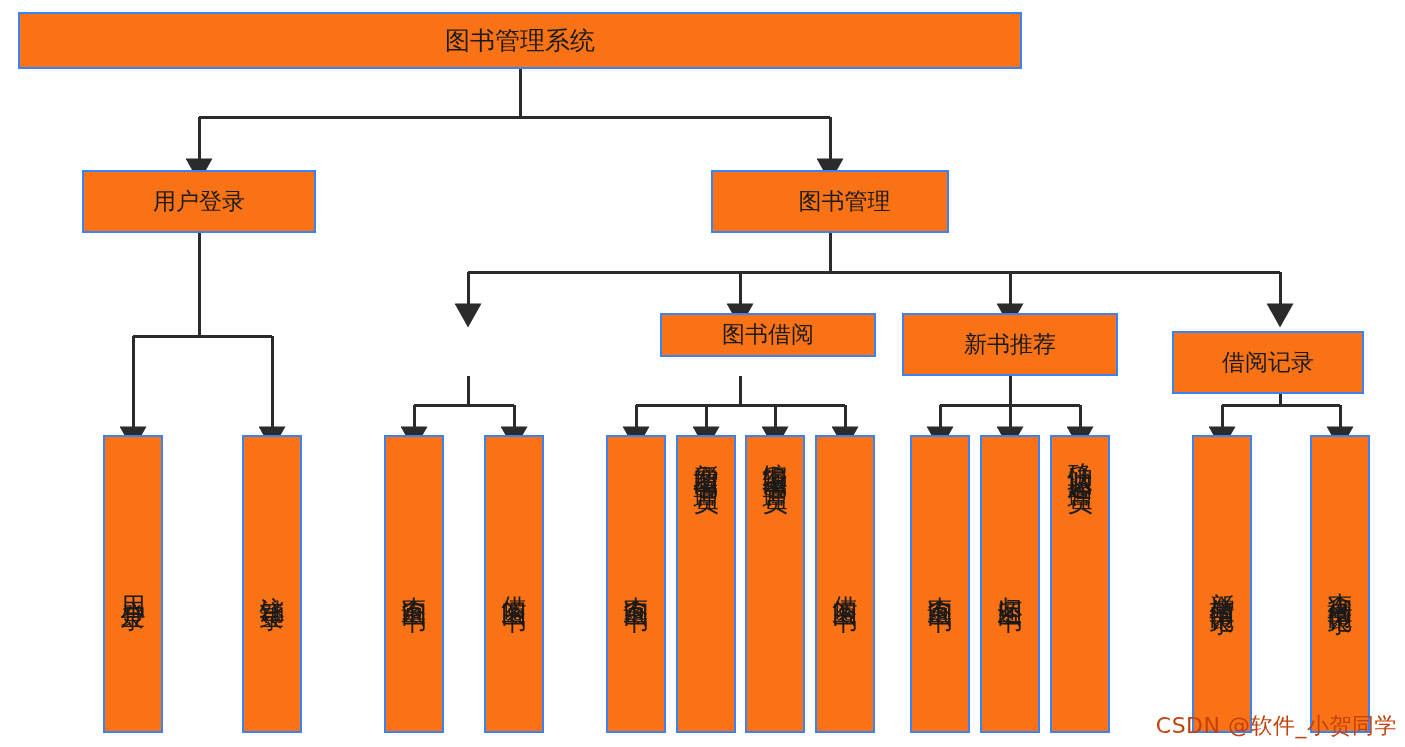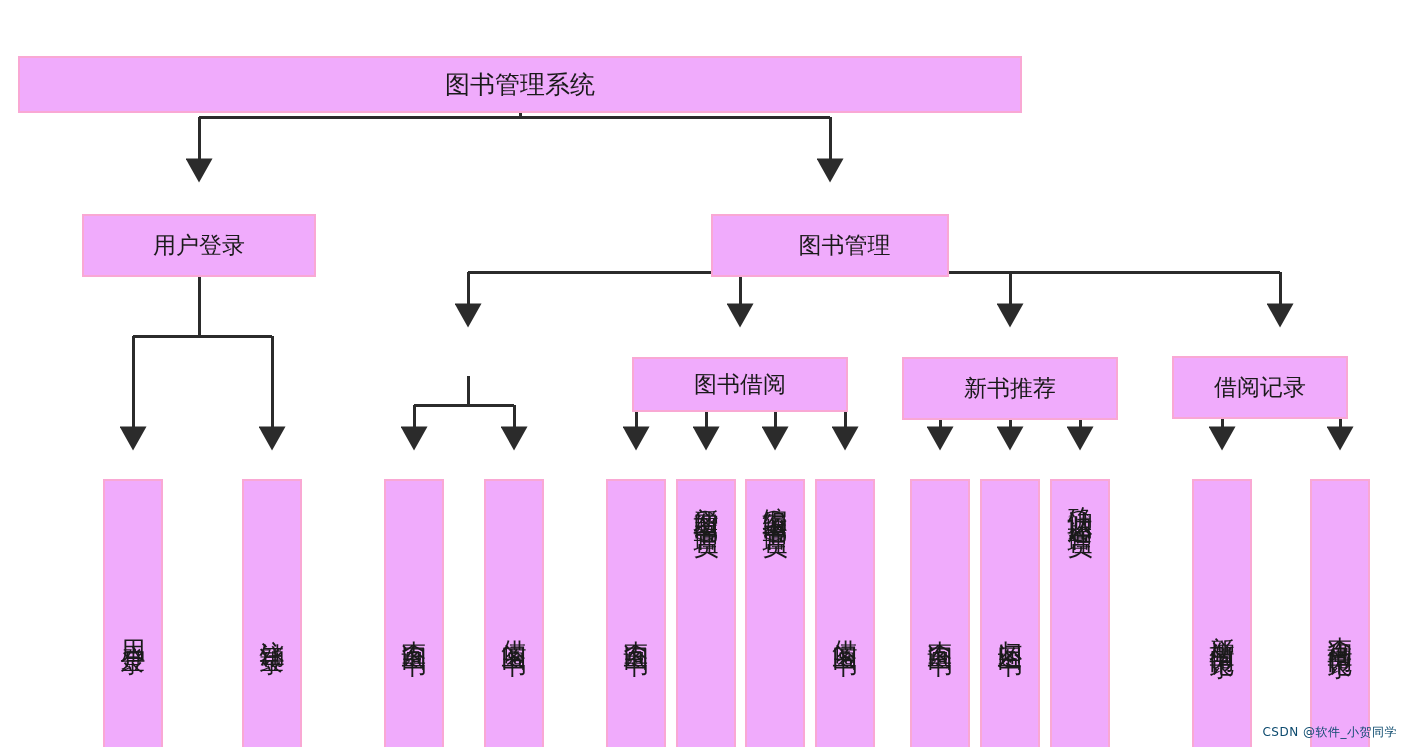--- a/index.html
+++ b/index.html
@@ -24,27 +24,26 @@
     position: absolute;
     left: 0;
     top: 0;
     width: 1405px;
     height: 747px;
     pointer-events: none;
   }
   .node {
     position: absolute;
     box-sizing: border-box;
-    background: #f0abfc;
-    border: 2px solid #f9a8d4;
+    background: #f97316;
+    border: 2px solid #3b82f6;
     display: flex;
     align-items: center;
     justify-content: center;
     color: #1a1a1a;
-    margin-top: 44px;
   }
   .node-label {
     display: block;
     text-align: center;
     line-height: 1.18;
     white-space: nowrap;
     color: #1a1a1a;
   }
   
   .node-root .node-label {
@@ -68,22 +67,22 @@
     line-height: 1;
     white-space: nowrap;
   }
   .node-leaf.leaf-center {
     align-items: center;
   }
   .watermark {
     position: absolute;
     right: 8px;
     bottom: 6px;
-    font-size: 12px;
-    color: #0c4a6e;
+    font-size: 22px;
+    color: #c2410c;
     white-space: nowrap;
     letter-spacing: 0.5px;
   }
 </style>
 </head>
 <body>
 
 <div id="diagram-canvas">
 
   <svg id="connector-layer" viewBox="0 0 1405 747" width="1405" height="747" xmlns="http://www.w3.org/2000/svg">
@@ -144,29 +143,29 @@
 
   <div class="node node-branch" style="left:82px; top:170px; width:234px; height:63px;">
     <span class="node-label">用户登录</span>
   </div>
 
   <div class="node node-branch" style="left:711px; top:170px; width:238px; height:63px;padding-left:29px;">
     <span class="node-label">图书管理</span>
   </div>
 
 
-  <div class="node node-branch" style="left:632px; top:313px; width:216px; height:55px;">
+  <div class="node node-branch" style="left:660px; top:313px; width:216px; height:44px;">
     <span class="node-label">图书借阅</span>
   </div>
 
   <div class="node node-branch" style="left:902px; top:313px; width:216px; height:63px;">
     <span class="node-label">新书推荐</span>
   </div>
 
-  <div class="node node-branch" style="left:1172px; top:312px; width:176px; height:63px;">
+  <div class="node node-branch" style="left:1172px; top:331px; width:192px; height:63px;">
     <span class="node-label">借阅记录</span>
   </div>
 
   <div class="node node-leaf leaf-center" style="left:103px; top:435px; width:60px; height:298px;">
     <span class="node-label">用户登录</span>
   </div>
 
   <div class="node node-leaf leaf-center" style="left:242px; top:435px; width:60px; height:298px;">
     <span class="node-label">注销登录</span>
   </div>

